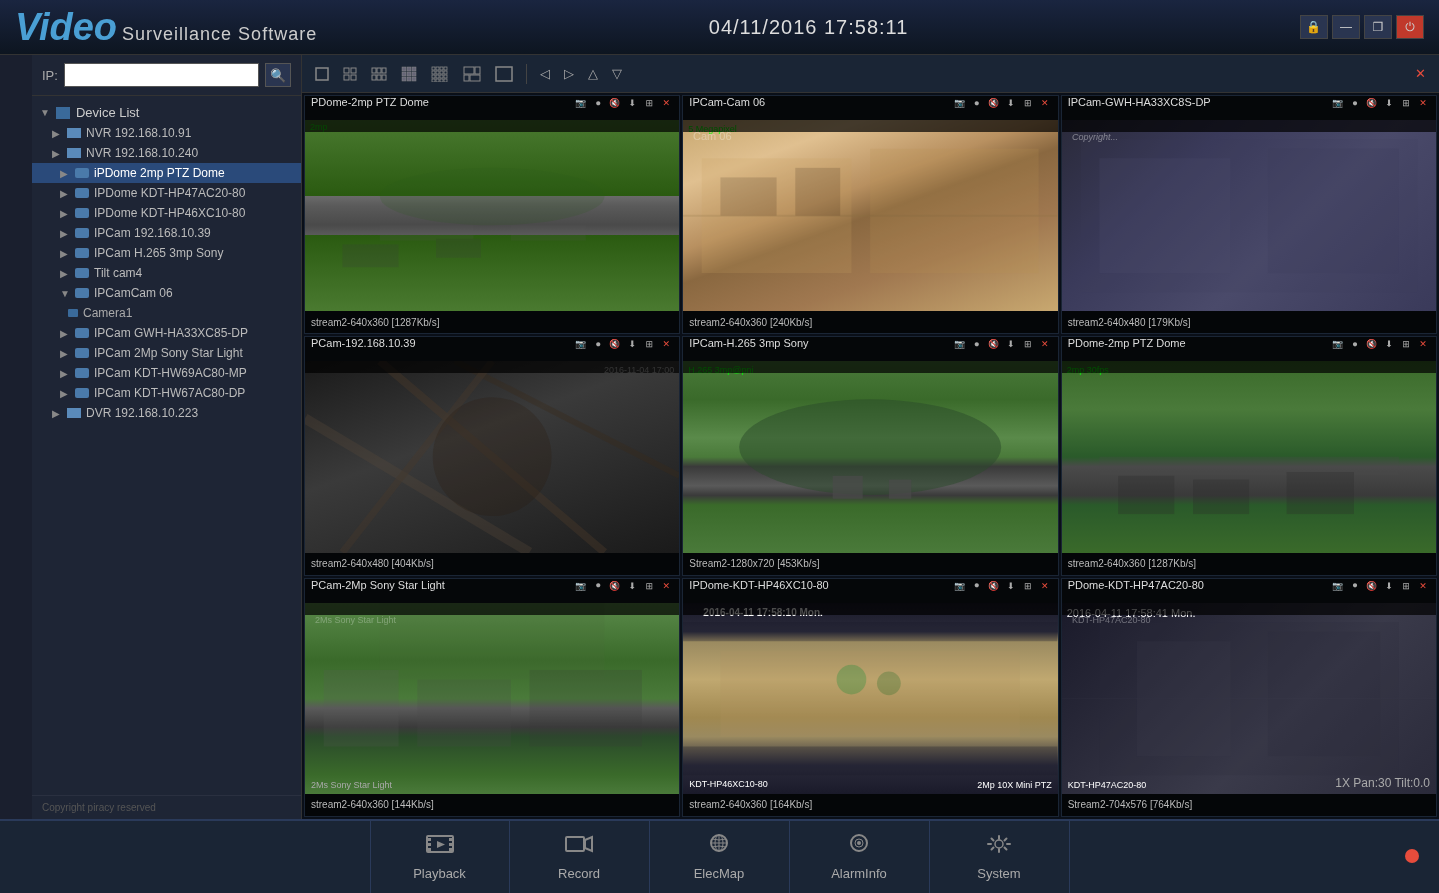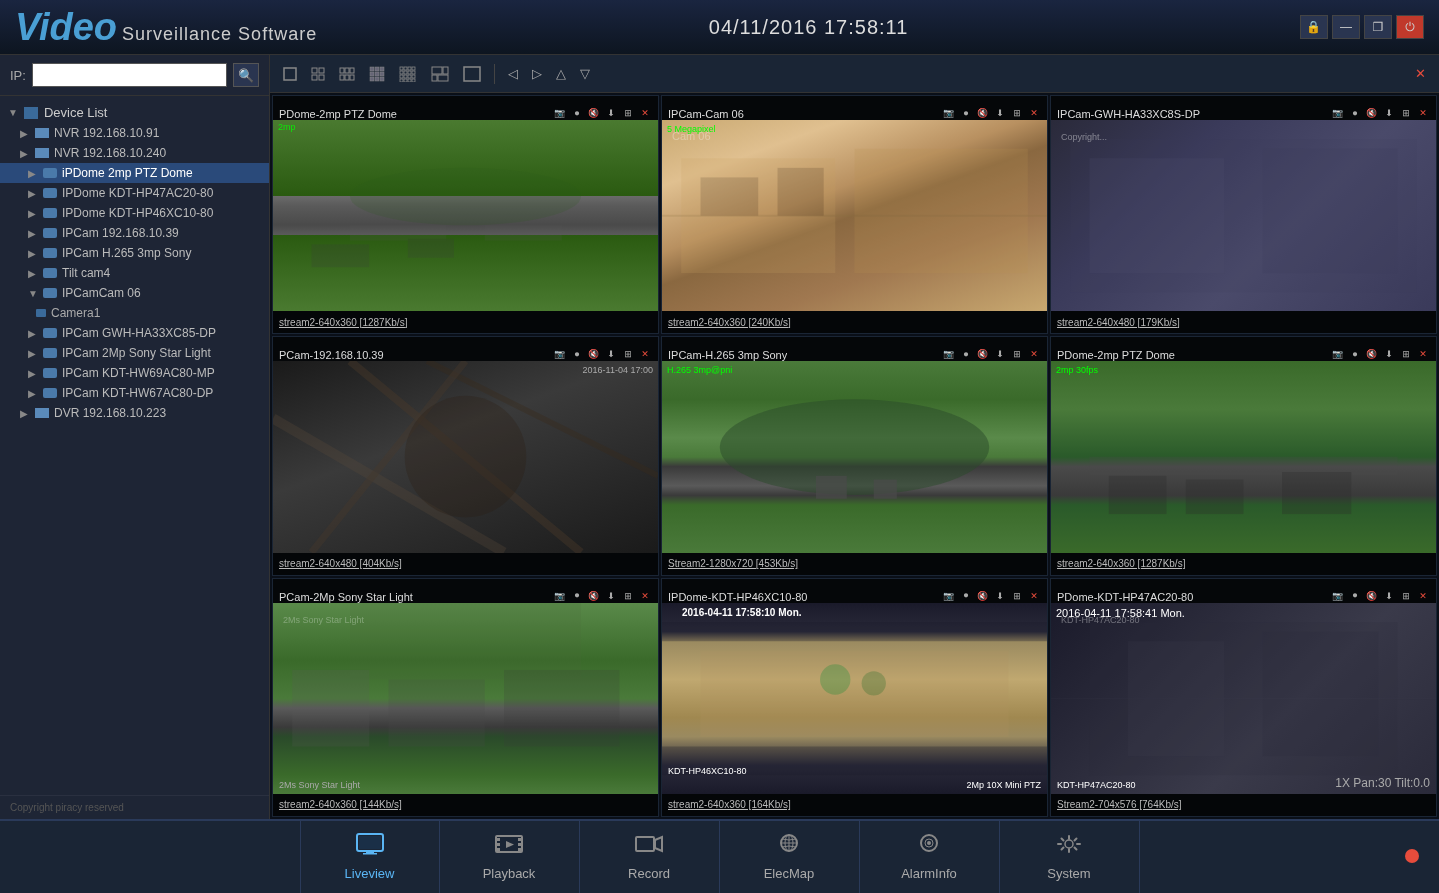--- a/index.html
+++ b/index.html
@@ -64,20 +64,21 @@
     }
 
     
     #sidebar {
       width: 270px;
       background: #1e2535;
       border-right: 1px solid #333;
       display: flex;
       flex-direction: column;
       overflow: hidden;
+      margin-left: 32px;
     }
     #sidebar .ip-search {
       display: flex;
       align-items: center;
       padding: 8px 10px;
       gap: 6px;
       border-bottom: 1px solid #333;
     }
     #sidebar .ip-search label {
       color: #aaa;
@@ -200,24 +201,24 @@
       overflow: hidden;
       border: 1px solid #1a2535;
       cursor: pointer;
     }
 
     .camera-header {
       position: absolute;
       top: 0;
       left: 0;
       right: 0;
-      height: 24px;
+      height: 36px;
       background: rgba(0,0,0,0.7);
       display: flex;
-      align-items: flex-end;
+      align-items: flex-start;
       justify-content: space-between;
       padding: 0 6px;
       z-index: 10;
     }
     .camera-title {
       font-size: 11px;
       color: #ddd;
       white-space: nowrap;
       overflow: hidden;
       text-overflow: ellipsis;
@@ -246,21 +247,20 @@
       height: 22px;
       background: rgba(0,0,0,0.75);
       display: flex;
       align-items: center;
       padding: 0 6px;
       z-index: 10;
     }
     .camera-footer span {
       font-size: 10px;
       color: #bbb;
-      text-decoration: underline;
     }
 
     
     #bottom-nav {
       height: 74px;
       background: #1a2535;
       border-top: 2px solid #2a3a5a;
       display: flex;
       align-items: center;
       justify-content: center;
@@ -329,20 +329,21 @@
           #2a5a10 60%, #3a6a20 80%, #4a7a30 100%);
     }
     .scene-office {
       background: linear-gradient(160deg,
         #c8a870 0%, #e0c090 20%, #b89060 40%,
         #8a6840 50%, #a07850 70%, #c8a870 100%);
     }
     .scene-corridor {
       background: linear-gradient(180deg,
         #3a3a4a 0%, #4a4a5a 30%, #5a5a6a 60%, #3a3a4a 100%);
+      font-style: italic;
     }
     .scene-outdoor {
       background: linear-gradient(180deg,
         #6a9a5a 0%, #4a7a3a 25%, #3a6a2a 50%,
         #5a5a5a 50%, #4a4a4a 60%, #3a3a3a 70%,
         #3a6a2a 70%, #4a7a3a 85%, #6a9a5a 100%);
     }
     .scene-meeting {
       background: linear-gradient(160deg,
         #1a1a2a 0%, #2a2a3a 20%,
@@ -747,21 +748,21 @@
           <div class="camera-controls">
             <span>📷</span>
             <span>⏺</span>
             <span>🔇</span>
             <span>⬇</span>
             <span>⊞</span>
             <span class="close-cam">✕</span>
           </div>
         </div>
         <span style="position:absolute;top:28px;left:20px;font-size:10px;color:#fff;z-index:5;font-weight:bold;">2016-04-11 17:58:10 Mon.</span>
-        <span style="position:absolute;bottom:40px;left:6px;font-size:9px;color:#fff;z-index:5;">KDT-HP46XC10-80</span>
+        <span style="position:absolute;bottom:27px;left:6px;font-size:9px;color:#fff;z-index:5;">KDT-HP46XC10-80</span>
         <span style="position:absolute;bottom:26px;right:6px;font-size:9px;color:#fff;z-index:5;">2Mp 10X Mini PTZ</span>
         <div class="camera-footer">
           <span>stream2-640x360 [164Kb/s]</span>
         </div>
       </div>
 
       <div class="camera-cell">
         <div class="cam-visual" style="background: linear-gradient(135deg, #1a1a2a 0%, #2a2a3a 30%, #3a3a4a 60%, #2a2a3a 100%);">
           <svg width="100%" height="100%" style="position:absolute;top:0;left:0;opacity:0.5;">
             <rect x="10%" y="10%" width="80%" height="80%" fill="#2a2a3a" opacity="0.4"></rect>
@@ -788,31 +789,20 @@
         <div class="camera-footer">
           <span>Stream2-704x576 [764Kb/s]</span>
         </div>
       </div>
 
     </div>
   </div>
 </div>
 
 <div id="bottom-nav" style="position:relative;">
-  <div class="nav-item active">
-    <span class="nav-icon">
-      <svg width="28" height="22" viewBox="0 0 28 22">
-        <rect x="1" y="1" width="26" height="17" rx="2" fill="none" stroke="#5ab5f4" stroke-width="2"></rect>
-        <rect x="10" y="18" width="8" height="3" fill="#5ab5f4"></rect>
-        <rect x="7" y="20" width="14" height="1.5" fill="#5ab5f4"></rect>
-        <rect x="3" y="3" width="22" height="13" fill="#1a3a5a" opacity="0.5"></rect>
-      </svg>
-    </span>
-    <span class="nav-label" style="color:#5ab5f4;">Liveview</span>
-  </div>
 
   <div class="nav-item">
     <span class="nav-icon">
       <svg width="28" height="22" viewBox="0 0 28 22">
         <rect x="1" y="3" width="26" height="16" rx="1" fill="none" stroke="#888" stroke-width="2"></rect>
         <rect x="1" y="5" width="4" height="3" fill="#888"></rect>
         <rect x="1" y="10" width="4" height="3" fill="#888"></rect>
         <rect x="1" y="15" width="4" height="3" fill="#888"></rect>
         <rect x="23" y="5" width="4" height="3" fill="#888"></rect>
         <rect x="23" y="10" width="4" height="3" fill="#888"></rect>

